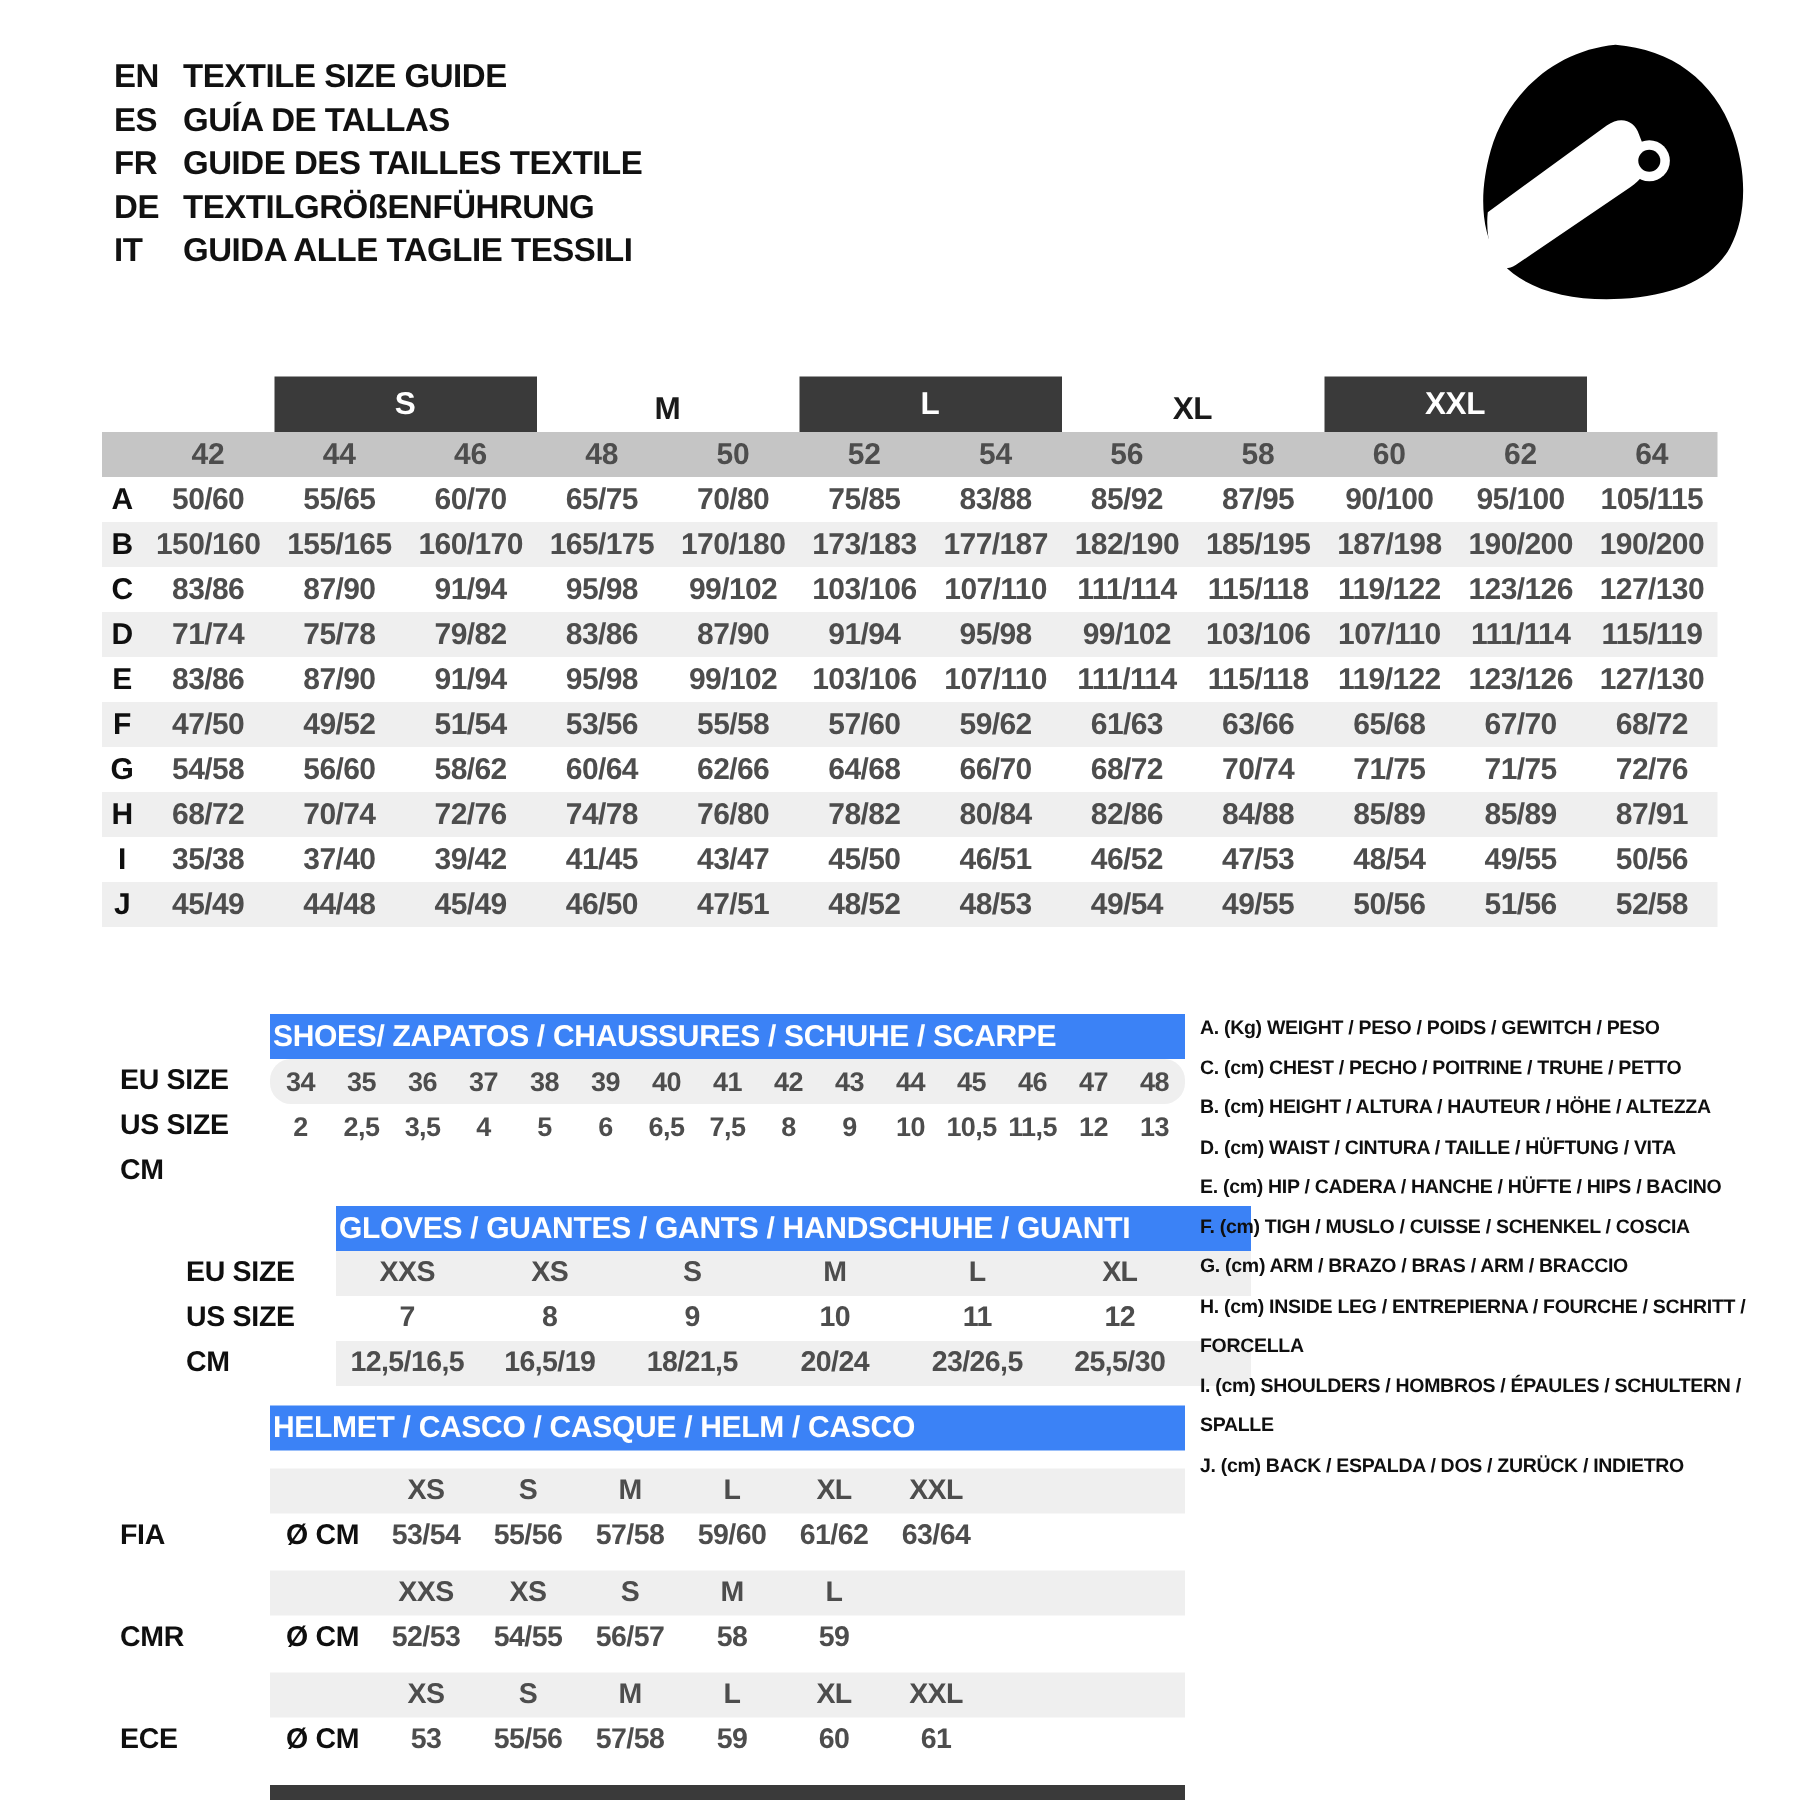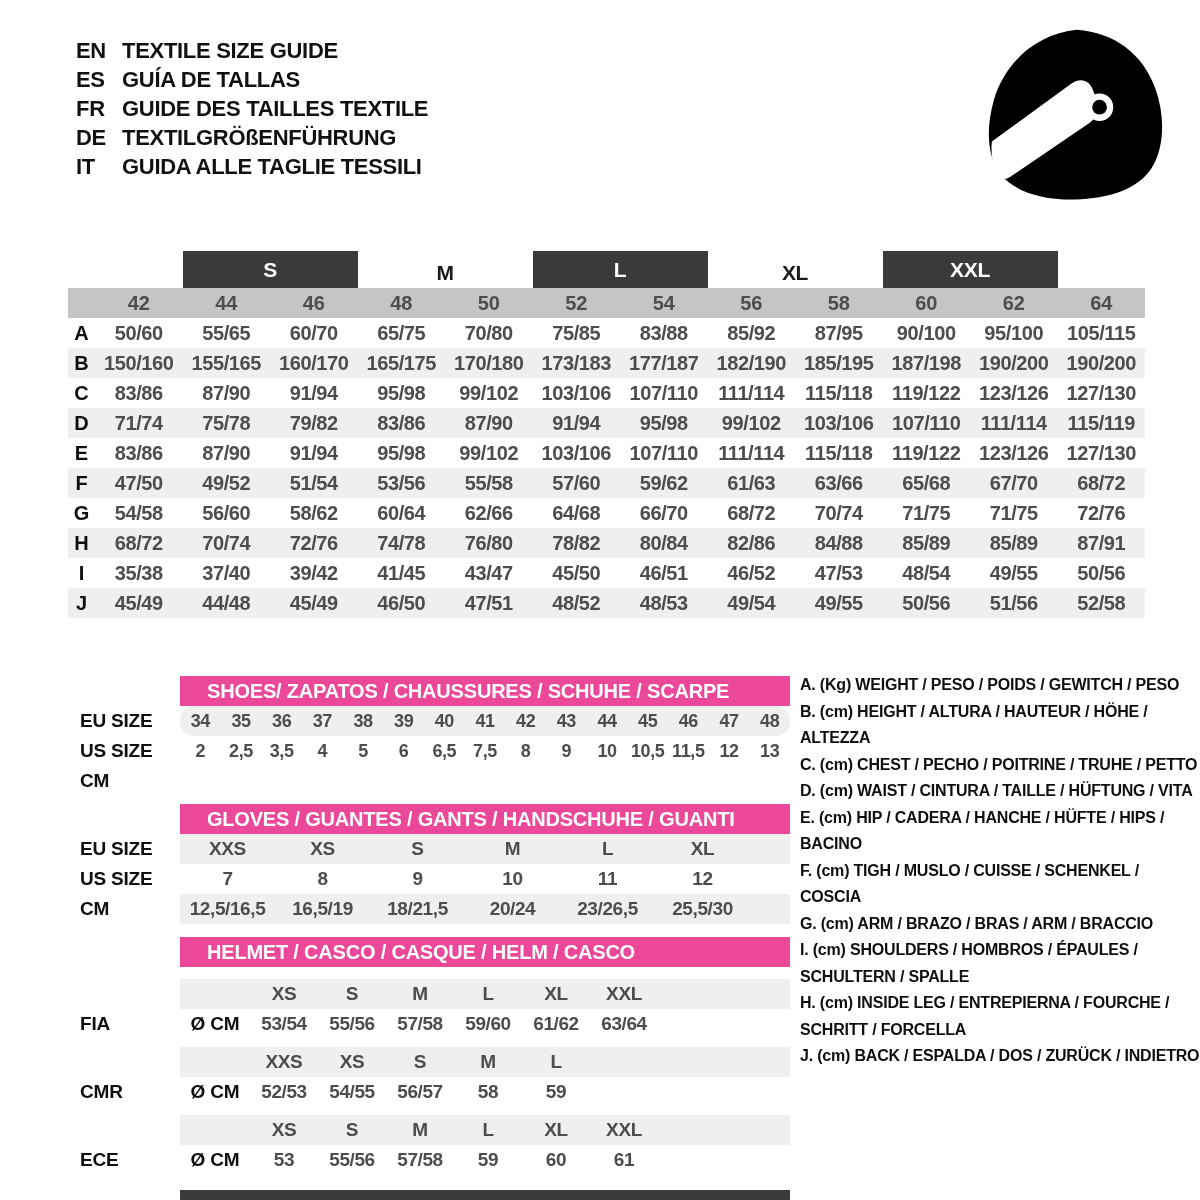--- a/index.html
+++ b/index.html
@@ -20,39 +20,39 @@
   .bands{height:38px;align-items:end;}
   .band{height:37px;display:flex;align-items:center;justify-content:center;font-size:21px;letter-spacing:-0.3px;}
   .band.filled{background:#3a3a3a;color:#fff;}
   .band.plain{color:#1a1a1a;background:transparent;height:30px;align-items:flex-end;padding-bottom:3px;box-sizing:border-box;}
   .numrow{height:30px;background:#c5c5c5;color:#4d4d4d;}
   .trow{height:30px;color:#4d4d4d;letter-spacing:-0.4px;}
   .trow.stripe{background:#efefef;}
   .rlabel{color:#0f0f0f;letter-spacing:0;}
   
   .sub{position:absolute;left:80px;width:712px;font-size:19px;}
-  .sub .bar{margin-left:100px;width:610px;height:30px;background:#ec4899;color:#fff;
-    font-size:20px;display:flex;align-items:center;padding-left:27px;box-sizing:border-box;
+  .sub .bar{margin-left:100px;width:610px;height:30px;background:#3b82f6;color:#fff;
+    font-size:20px;display:flex;align-items:center;padding-left:2px;box-sizing:border-box;
     letter-spacing:-0.2px;white-space:nowrap;}
   .srow{display:flex;height:30px;align-items:center;}
   .slabel{width:100px;color:#0f0f0f;letter-spacing:-0.2px;}
   .sdata{width:610px;height:100%;display:grid;align-items:center;text-align:center;
     color:#4d4d4d;letter-spacing:-0.4px;}
   .sdata.stripe{background:#efefef;}
   .shoes-grid{grid-template-columns:repeat(15,1fr);font-size:18px;border-radius:14px;}
   .gloves-grid{grid-template-columns:repeat(6,95px) 1fr;}
   .helmet-grid{grid-template-columns:70px repeat(6,68px) 1fr;}
   .ucell{color:#0f0f0f;letter-spacing:-0.2px;}
   .gap{height:8px;}
   .gap-lg{height:12px;}
   .shoes-tbl{top:676px;}
-  .gloves-tbl{top:804px;}
+  .gloves-tbl{top:804px;margin-left:44px;}
   .helmet-tbl{top:937px;}
   
-  .legend{position:absolute;left:800px;top:672px;width:400px;font-size:16px;
+  .legend{position:absolute;left:800px;top:672px;width:400px;font-size:13px;
     line-height:26.5px;letter-spacing:-0.2px;color:#0f0f0f;}
   
   .bottom-bar{position:absolute;left:180px;top:1190px;width:610px;height:10px;background:#3a3a3a;}
 </style>
 </head>
 <body>
 
 <div class="lang-block" id="langs">
     <div class="lang-line">
       <span class="lang-code">EN</span>
@@ -424,24 +424,24 @@
           <div class="cell">59</div>
           <div class="cell">60</div>
           <div class="cell">61</div>
         </div>
       </div>
     </div>
 </div>
 
 <div class="legend" id="legend">
     <div class="legend-line">A. (Kg) WEIGHT / PESO / POIDS / GEWITCH / PESO</div>
+    <div class="legend-line">C. (cm) CHEST / PECHO / POITRINE / TRUHE / PETTO</div>
     <div class="legend-line">B. (cm) HEIGHT / ALTURA / HAUTEUR / HÖHE / ALTEZZA</div>
-    <div class="legend-line">C. (cm) CHEST / PECHO / POITRINE / TRUHE / PETTO</div>
     <div class="legend-line">D. (cm) WAIST / CINTURA / TAILLE / HÜFTUNG / VITA</div>
     <div class="legend-line">E. (cm) HIP / CADERA / HANCHE / HÜFTE / HIPS / BACINO</div>
     <div class="legend-line">F. (cm) TIGH / MUSLO / CUISSE / SCHENKEL / COSCIA</div>
     <div class="legend-line">G. (cm) ARM / BRAZO / BRAS / ARM / BRACCIO</div>
+    <div class="legend-line">H. (cm) INSIDE LEG / ENTREPIERNA / FOURCHE / SCHRITT / FORCELLA</div>
     <div class="legend-line">I. (cm) SHOULDERS / HOMBROS / ÉPAULES / SCHULTERN / SPALLE</div>
-    <div class="legend-line">H. (cm) INSIDE LEG / ENTREPIERNA / FOURCHE / SCHRITT / FORCELLA</div>
     <div class="legend-line">J. (cm) BACK / ESPALDA / DOS / ZURÜCK / INDIETRO</div>
   </div>
 
 <div class="bottom-bar"></div>
 
 </body></html>

